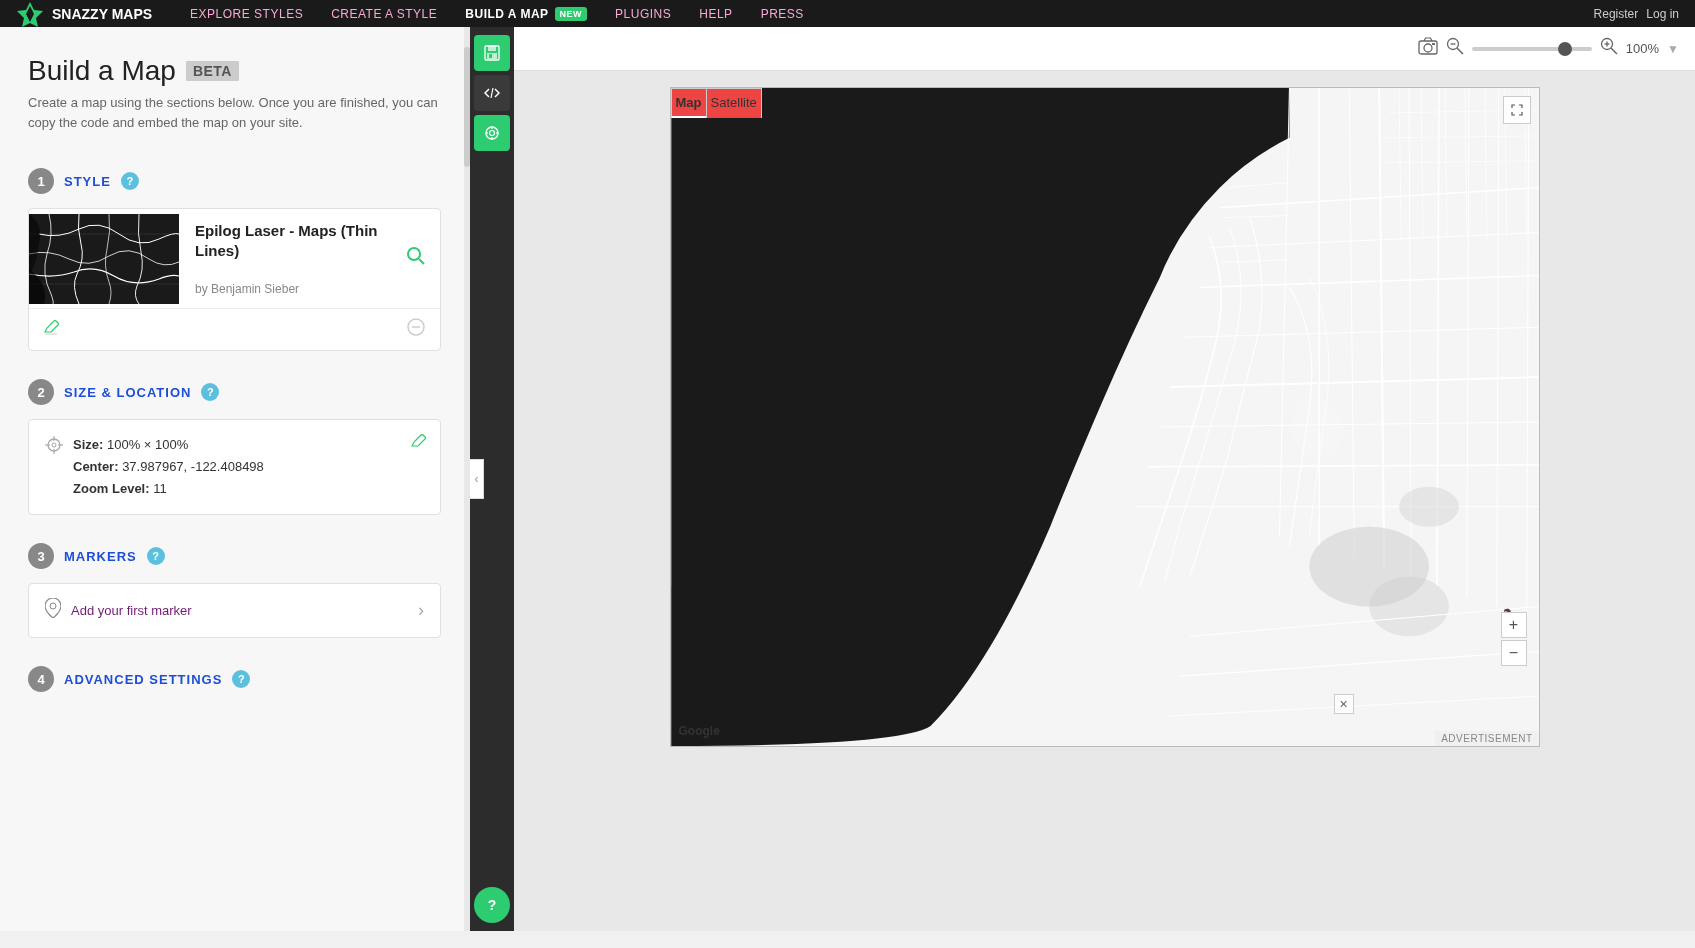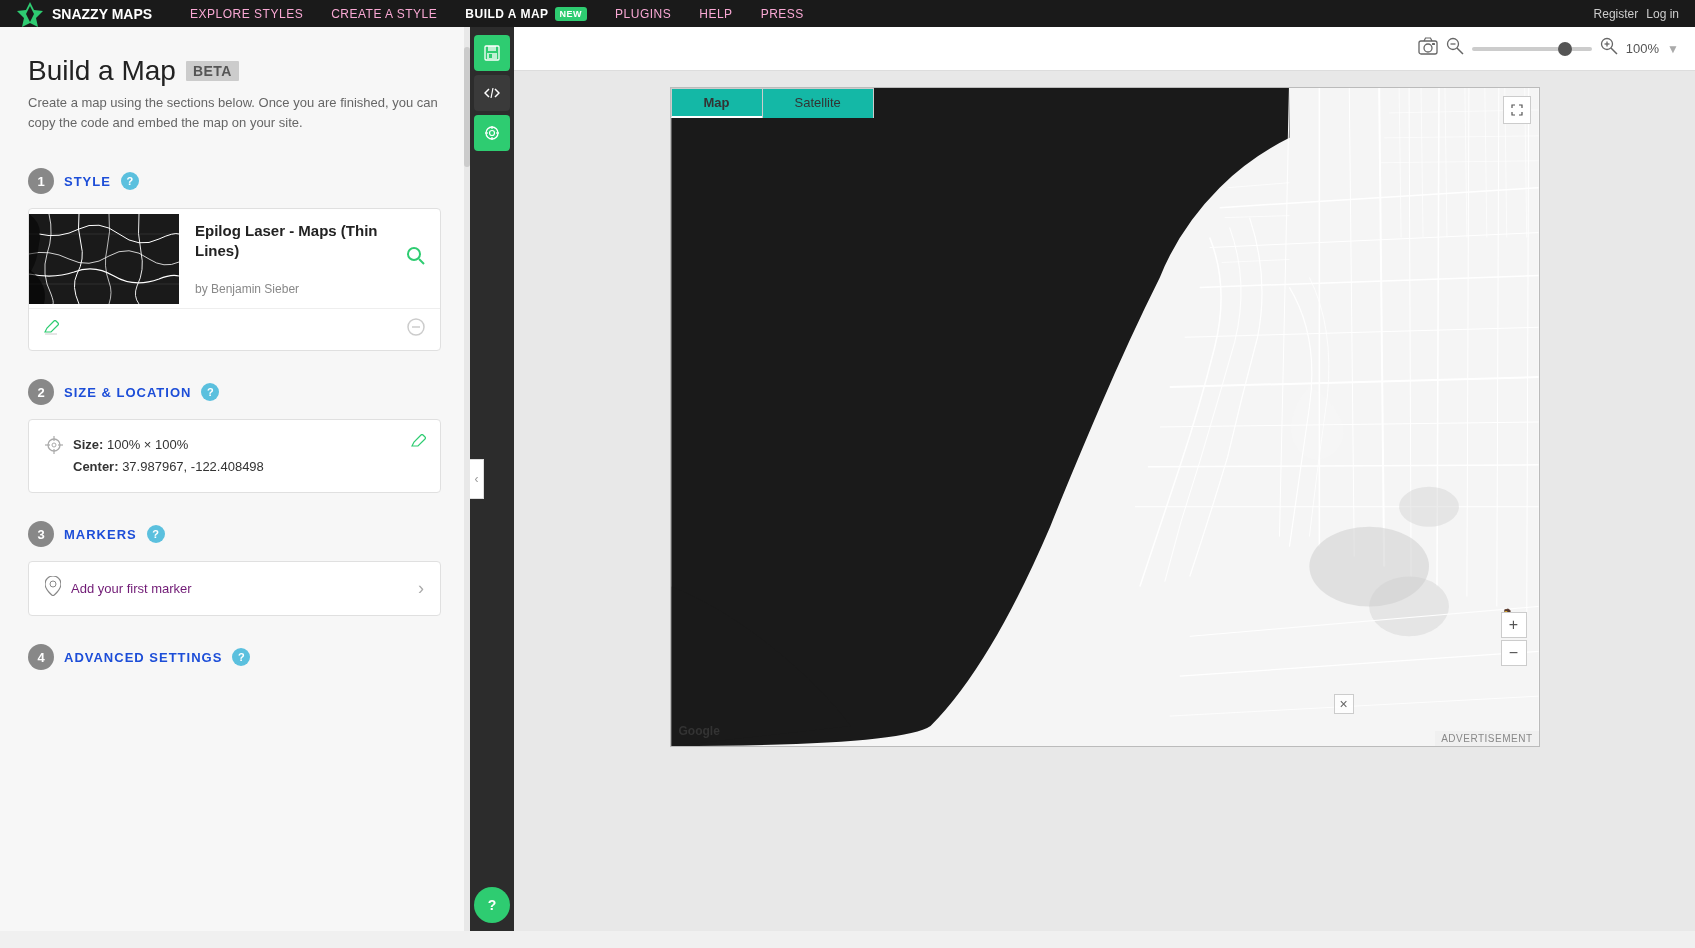--- a/index.html
+++ b/index.html
@@ -380,24 +380,24 @@
       overflow: hidden;
     }
     .map-tabs {
       position: absolute;
       top: 0;
       left: 0;
       z-index: 10;
       display: flex;
     }
     .map-tab {
-      background: #14b8a6;
+      background: #ef4444;
       border: 1px solid #ccc;
       border-bottom: none;
-      padding: 6px 32px;
+      padding: 6px 4px;
       font-size: 13px;
       cursor: pointer;
       color: #333;
     }
     .map-tab.active {
       font-weight: bold;
       border-bottom: 2px solid #fff;
     }
     .map-tab:first-child {
       border-right: none;
@@ -650,20 +650,21 @@
                 <line x1="9" y1="0" x2="9" y2="5" stroke="#aaa" stroke-width="1.2"></line>
                 <line x1="9" y1="13" x2="9" y2="18" stroke="#aaa" stroke-width="1.2"></line>
                 <line x1="0" y1="9" x2="5" y2="9" stroke="#aaa" stroke-width="1.2"></line>
                 <line x1="13" y1="9" x2="18" y2="9" stroke="#aaa" stroke-width="1.2"></line>
                 <circle cx="9" cy="9" r="2" stroke="#aaa" stroke-width="1"></circle>
               </svg>
             </span>
             <div class="info-card-text">
               <div><b>Size:</b> <span>100% × 100%</span></div>
               <div><b>Center:</b> <span>37.987967, -122.408498</span></div>
+              <div><b>Zoom Level:</b> <span>11</span></div>
             </div>
           </div>
           <div class="info-card-edit">
             <svg width="16" height="16" viewBox="0 0 16 16" fill="none">
               <path d="M2,12 L4,8 L11,1 Q12,0 13,1 L15,3 Q16,4 15,5 L8,12 Z" stroke="#2ecc71" stroke-width="1.2" fill="none"></path>
             </svg>
           </div>
         </div>
       </div>
 

